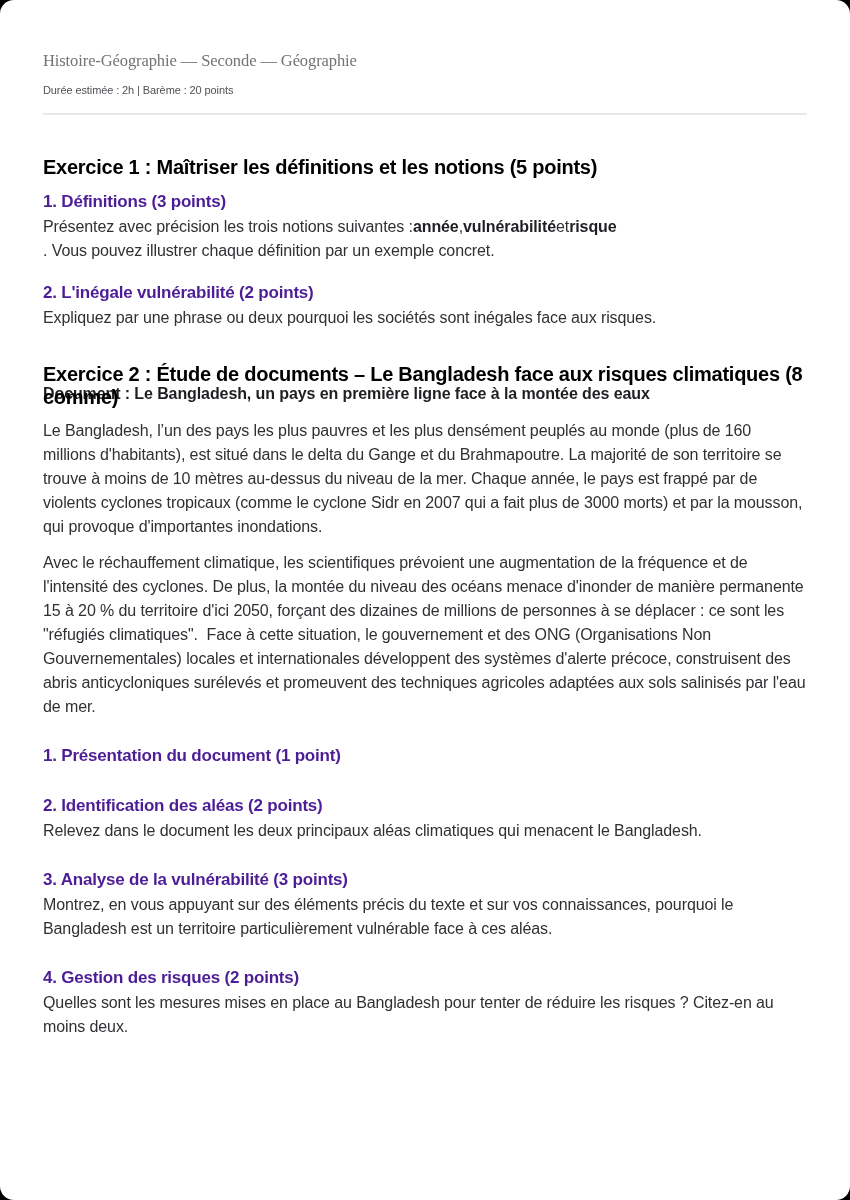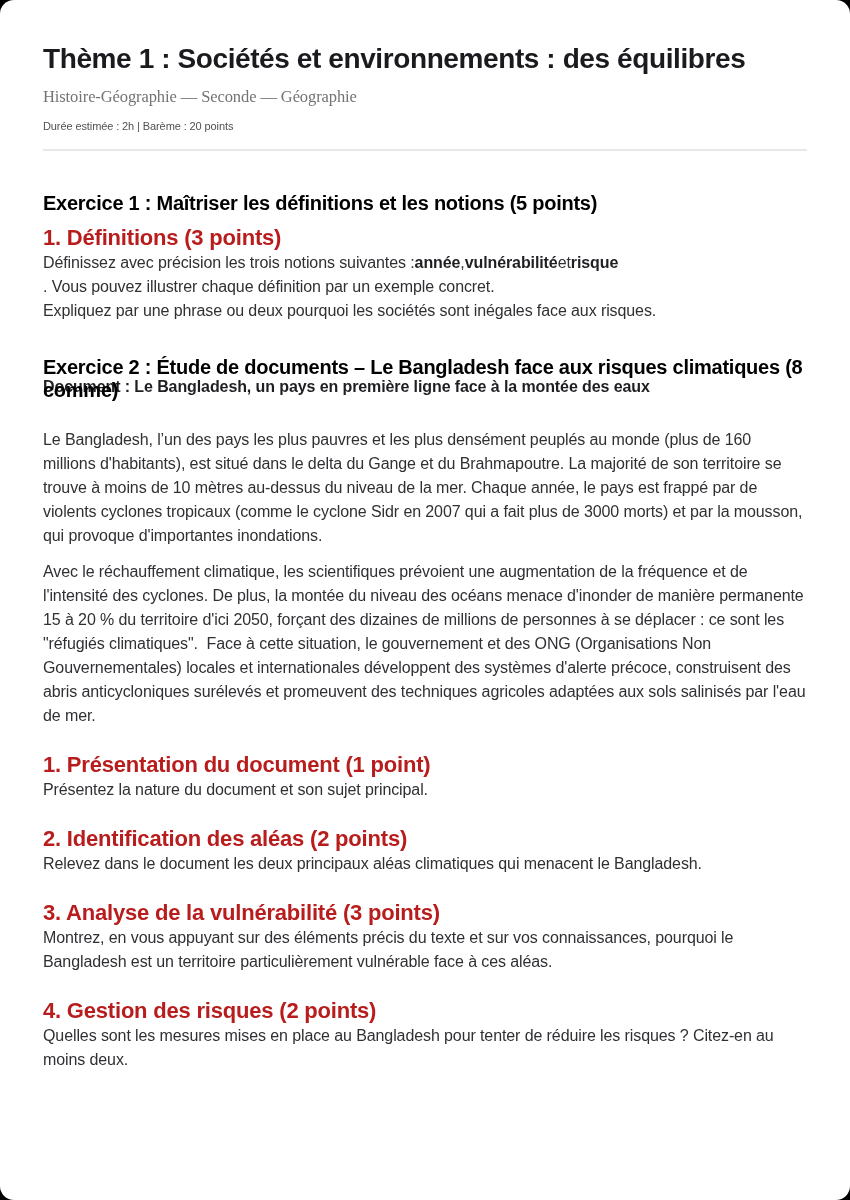--- a/index.html
+++ b/index.html
@@ -57,82 +57,81 @@
   }
   .h2-ex1 { margin-top: 38px; }
   .h2-ex2 {
     margin-top: 30px;
     position: relative;
     height: 28px;            
   }
   .h2-ex2 .l1 { display: block; white-space: nowrap; }
   .h2-ex2 .l2 { position: absolute; left: 0; top: 23px; }
   .h3 {
-    font-size: 22px;
+    font-size: 17px;
     line-height: 26px;
     font-weight: 700;
-    color: #b91c1c;
+    color: #4c1d95;
     letter-spacing: -0.2px;
     margin: 24px 0 0 0;
   }
   .h3-tight { margin-top: 8px; }
   .h3-mid   { margin-top: 17px; }
   .body-text {
     font-size: 16px;
     line-height: 24px;
     color: #303034;
     letter-spacing: -0.1px;
     margin: 0;
   }
   .doc-source-title {
     font-size: 16px;
     line-height: 24px;
     font-weight: 700;
     color: #1f1f23;
     letter-spacing: -0.1px;
     margin: -6px 0 0 0;      
   }
-  .par1 { margin-top: 29px; }
+  .par1 { margin-top: 13px; }
   .par2 { margin-top: 12px; }
   .body-text b { font-weight: 700; color: #1f1f23; }
 </style>
 </head>
 <body>
 
 <div class="page-card">
 
   <h1 class="doc-title">
-    <span>Thème 1 : Sociétés et environnements : des équilibres</span>
   </h1>
 
   <p class="doc-subtitle">Histoire-Géographie — Seconde — Géographie</p>
 
   <p class="doc-meta">Durée estimée : 2h | Barème : 20 points</p>
 
   <hr class="divider">
 
   <h2 class="h2 h2-ex1">Exercice 1 : Maîtriser les définitions et les notions (5 points)</h2>
 
   <h3 class="h3 h3-tight">1. Définitions (3 points)</h3>
-  <p class="body-text"><span>Définissez avec précision les trois notions suivantes :</span><b>année</b><span>,</span><b>vulnérabilité</b><span>et</span><b>risque</b><br><span>. Vous pouvez illustrer chaque définition par un exemple concret.</span></p>
+  <p class="body-text"><span>Présentez avec précision les trois notions suivantes :</span><b>année</b><span>,</span><b>vulnérabilité</b><span>et</span><b>risque</b><br><span>. Vous pouvez illustrer chaque définition par un exemple concret.</span></p>
 
+  <h3 class="h3 h3-mid">2. L'inégale vulnérabilité (2 points)</h3>
   <p class="body-text">Expliquez par une phrase ou deux pourquoi les sociétés sont inégales face aux risques.</p>
 
   <h2 class="h2 h2-ex2">
     <span class="l1">Exercice 2 : Étude de documents – Le Bangladesh face aux risques climatiques (8</span>
     <span class="l2">comme)</span>
   </h2>
 
   <p class="doc-source-title">Document : Le Bangladesh, un pays en première ligne face à la montée des eaux</p>
 
   <p class="body-text par1">Le Bangladesh, l’un des pays les plus pauvres et les plus densément peuplés au monde (plus de 160 millions d'habitants), est situé dans le delta du Gange et du Brahmapoutre. La majorité de son territoire se trouve à moins de 10 mètres au-dessus du niveau de la mer. Chaque année, le pays est frappé par de violents cyclones tropicaux (comme le cyclone Sidr en 2007 qui a fait plus de 3000 morts) et par la mousson, qui provoque d'importantes inondations.</p>
   <p class="body-text par2">Avec le réchauffement climatique, les scientifiques prévoient une augmentation de la fréquence et de l'intensité des cyclones. De plus, la montée du niveau des océans menace d'inonder de manière permanente 15 à 20 % du territoire d'ici 2050, forçant des dizaines de millions de personnes à se déplacer : ce sont les "réfugiés climatiques".&nbsp; Face à cette situation, le gouvernement et des ONG (Organisations Non Gouvernementales) locales et internationales développent des systèmes d'alerte précoce, construisent des abris anticycloniques surélevés et promeuvent des techniques agricoles adaptées aux sols salinisés par l'eau de mer.</p>
 
   <h3 class="h3">1. Présentation du document (1 point)</h3>
-  <p class="body-text">Présentez la nature du document et son sujet principal.</p>
 
   <h3 class="h3">2. Identification des aléas (2 points)</h3>
   <p class="body-text">Relevez dans le document les deux principaux aléas climatiques qui menacent le Bangladesh.</p>
 
   <h3 class="h3">3. Analyse de la vulnérabilité (3 points)</h3>
   <p class="body-text">Montrez, en vous appuyant sur des éléments précis du texte et sur vos connaissances, pourquoi le Bangladesh est un territoire particulièrement vulnérable face à ces aléas.</p>
 
   <h3 class="h3">4. Gestion des risques (2 points)</h3>
   <p class="body-text">Quelles sont les mesures mises en place au Bangladesh pour tenter de réduire les risques ? Citez-en au moins deux.</p>
 

